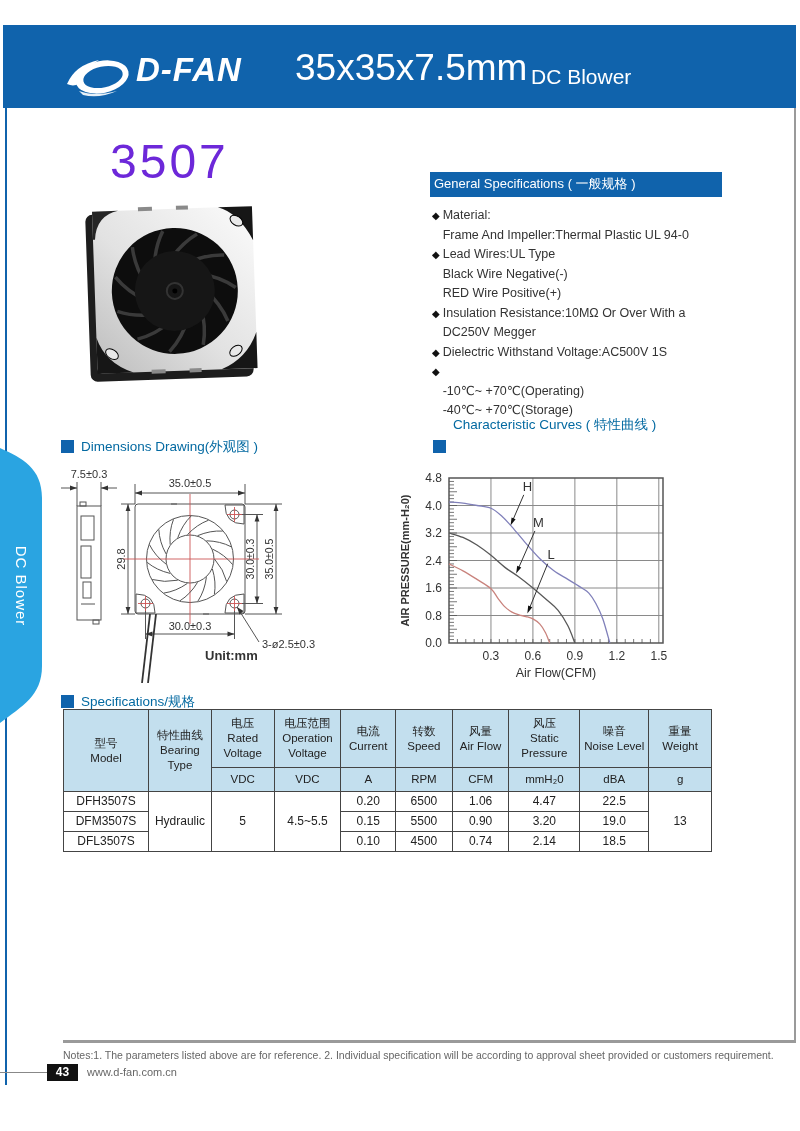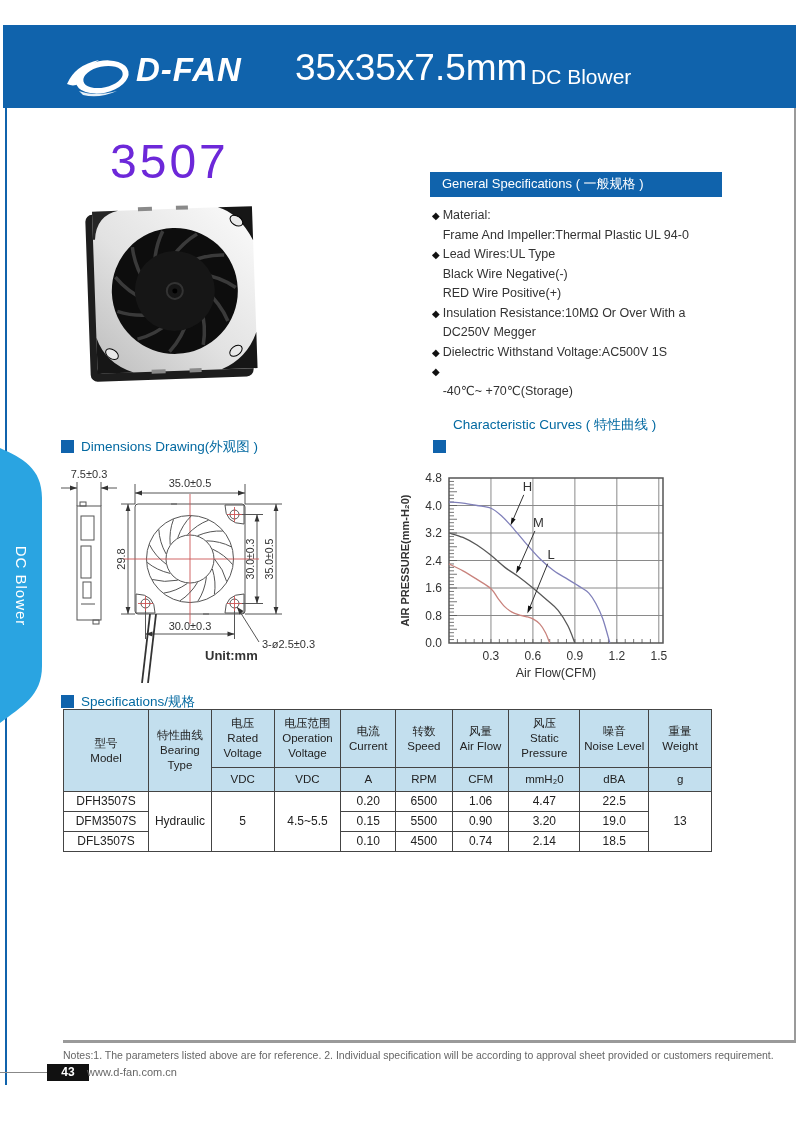--- a/index.html
+++ b/index.html
@@ -15,41 +15,41 @@
   #left-border{left:5px;top:108px;width:2px;height:977px;background:#1063ac;}
   #right-border{left:794px;top:108px;width:2px;height:933px;background:#9a9a9a;}
   
   #sidebar-tab{left:0;top:448px;width:42px;height:275px;}
   #sidebar-label{left:50%;top:50%;transform:translate(-50%,-50%) rotate(90deg);color:#fff;
                  font-size:15px;letter-spacing:1px;white-space:nowrap;}
   
   #product-title{left:110px;top:134px;font-size:48px;letter-spacing:3px;color:#6d28d9;}
   
   #gs-panel{left:430px;top:172px;width:292px;}
-  #gs-title{background:#1063ac;color:#fff;font-size:13px;padding:3px 8px 4px 12px;}
+  #gs-title{background:#1063ac;color:#fff;font-size:13px;padding:3px 8px 4px 4px;}
   #gs-list{margin-top:9px;}
   .gs-item{display:flex;align-items:flex-start;font-size:12.5px;line-height:19.5px;color:#333;}
   .gs-diamond{font-size:10px;margin:0 3px 0 2px;line-height:19.5px;color:#111;}
   .gs-item.no-bullet .gs-diamond{visibility:hidden;}
   
   .sec-square{width:13px;height:13px;background:#1063ac;}
   .sec-title{font-size:13.5px;color:#0369a1;}
   
   #spec-table{left:63px;top:709px;width:649px;border-collapse:collapse;table-layout:fixed;}
   #spec-table th,#spec-table td{border:1px solid #444;text-align:center;vertical-align:middle;padding:0 2px;}
   #spec-table th{background:#c3dfee;font-weight:400;font-size:11.5px;line-height:15px;color:#222;}
   #spec-table td{font-size:12px;color:#222;height:19px;line-height:17px;}
   #spec-table .name-row th{height:57px;}
   #spec-table .unit-row th{height:23px;}
   .th-zh,.th-en{display:block;}
   
   #footer-rule{left:63px;top:1040px;width:733px;height:3px;background:#9a9a9a;}
   #notes{left:63px;top:1049px;width:725px;font-size:10.5px;color:#666;}
   #page-line{left:0;top:1072px;width:47px;height:1px;background:#888;}
-  #page-box{left:47px;top:1064px;width:42px;height:17px;background:#111;color:#fff;
+  #page-box{left:47px;top:1064px;width:31px;height:17px;background:#111;color:#fff;
             font-size:12px;font-weight:bold;text-align:center;line-height:17px;}
   #website{left:87px;top:1066px;font-size:11px;color:#666;}
   svg text{font-family:"Liberation Sans","DejaVu Sans",sans-serif;}
 </style>
 </head>
 <body>
 
 <div class="abs" id="header">
   <svg class="abs" style="left:62px;top:28px;" width="68" height="48" viewBox="0 0 68 48">
     <path d="M2,31 Q10,12 34,7 Q22,14 18,24 Q13,36 2,31 Z" fill="#fff"></path>
@@ -146,20 +146,24 @@
     <div class="gs-item no-bullet">
         <span class="gs-diamond">◆</span>
         <span>DC250V Megger</span>
       </div>
     <div class="gs-item">
         <span class="gs-diamond">◆</span>
         <span>Dielectric Withstand Voltage:AC500V 1S</span>
       </div>
     <div class="gs-item">
         <span class="gs-diamond">◆</span>
+      </div>
+    <div class="gs-item no-bullet">
+        <span class="gs-diamond">◆</span>
+        <span>-10℃~ +70℃(Operating)</span>
       </div>
     <div class="gs-item no-bullet">
         <span class="gs-diamond">◆</span>
         <span>-40℃~ +70℃(Storage)</span>
       </div>
   </div>
 </div>
 
 <div class="abs sec-square" style="left:61px;top:440px;"></div>
 <div class="abs sec-title" style="left:81px;top:438px;">Dimensions Drawing(外观图 )</div>

